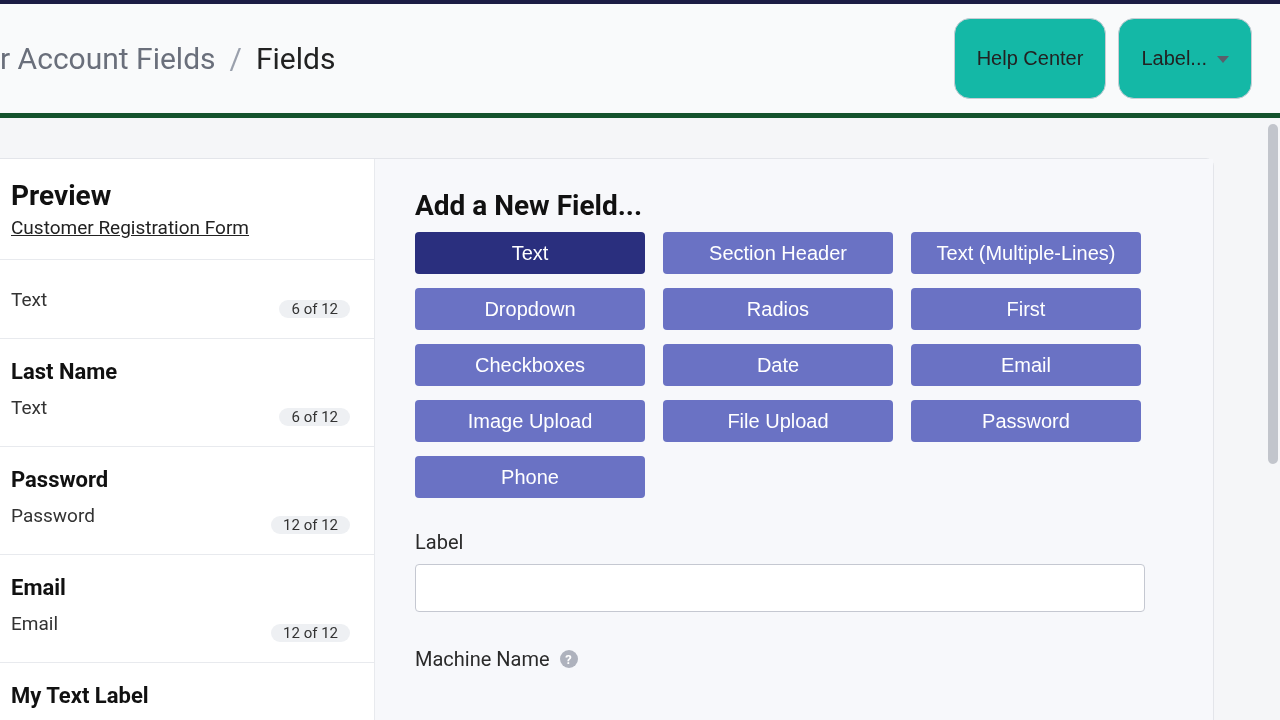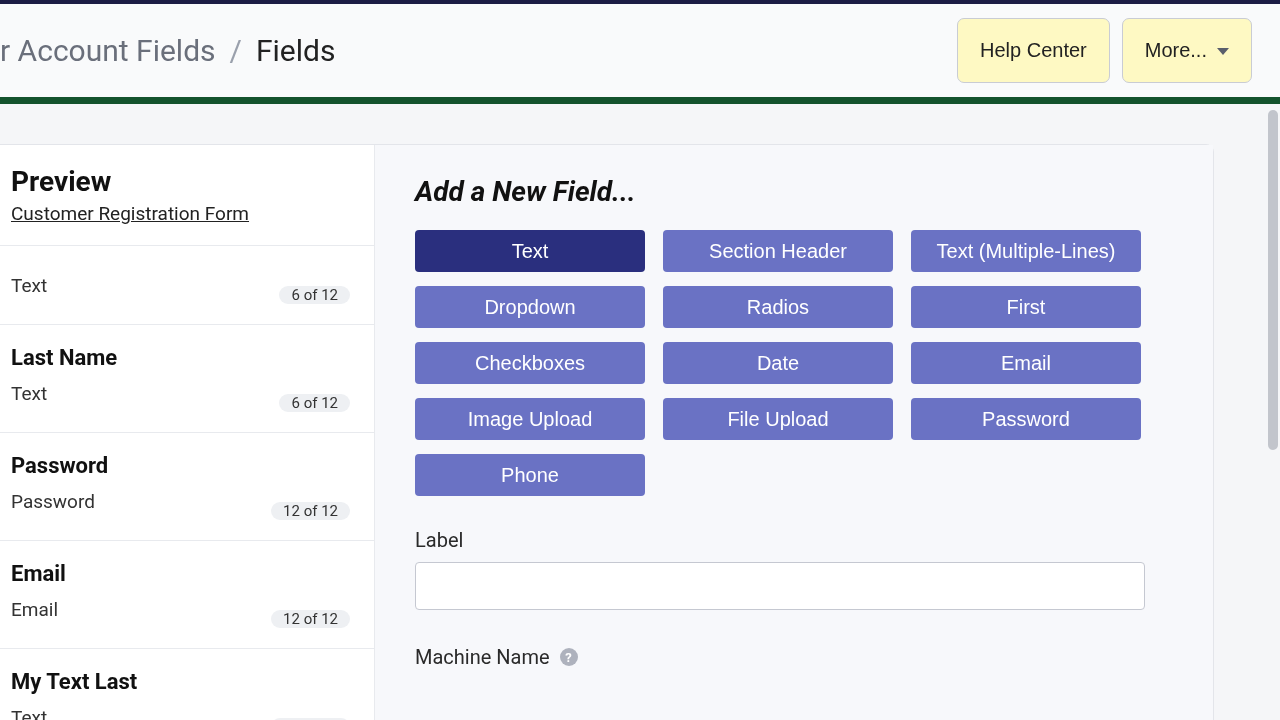--- a/index.html
+++ b/index.html
@@ -14,40 +14,40 @@
   }
   .topaccent {
     height: 4px;
     background: #1c1c44;
   }
   .header {
     display: flex;
     align-items: center;
     justify-content: space-between;
     padding: 14px 28px 14px 0;
-    border-bottom: 7px solid #14532d;
+    border-bottom: 5px solid #14532d;
     background: #f9fafb;
   }
   .breadcrumb {
     display: flex;
     align-items: center;
     font-size: 30px;
     color: #222;
     white-space: nowrap;
     overflow: hidden;
   }
   .breadcrumb .crumb-prev { color: #6a6f7b; }
   .breadcrumb .sep { margin: 0 14px; color: #9aa0ac; }
   .header-actions { display: flex; gap: 12px; }
   .btn {
-    background: #fef9c3;
+    background: #14b8a6;
     border: 1px solid #c9ccd4;
-    border-radius: 7px;
+    border-radius: 16px;
     font-size: 20px;
-    padding: 20px 22px;
+    padding: 28px 22px;
     cursor: pointer;
     color: #222;
     display: flex;
     align-items: center;
     gap: 10px;
   }
   .chevron {
     width: 0; height: 0;
     border-left: 6px solid transparent;
     border-right: 6px solid transparent;
@@ -119,23 +119,22 @@
     flex: 1;
     padding: 30px 40px 40px 40px;
     background: #f7f8fb;
   }
   .inner {
     background: #f7f8fb;
   }
   .right-col h2 {
     font-size: 28px;
     font-weight: 700;
-    margin-bottom: 22px;
+    margin-bottom: 10px;
     color: #111;
-    font-style: italic;
   }
 
   .type-grid {
     display: grid;
     grid-template-columns: repeat(3, 230px);
     gap: 14px 18px;
     margin-bottom: 32px;
   }
   .type-btn {
     background: #6a72c4;
@@ -204,21 +203,21 @@
   <div class="breadcrumb">
     <span class="crumb-prev">r Account Fields</span>
     <span class="sep">/</span>
     <span>Fields</span>
   </div>
   <div class="header-actions">
     <button class="btn">
       <span>Help Center</span>
     </button>
     <button class="btn">
-      <span>More...</span>
+      <span>Label...</span>
       <span class="chevron"></span>
     </button>
   </div>
 </div>
 
 <div class="content-wrap">
 
   <div class="panel">
 
     <div class="left-col">
@@ -264,21 +263,21 @@
             <span class="title">Email</span>
           </div>
         <div class="sub">
           <span>Email</span>
           <span class="badge">12 of 12</span>
         </div>
       </div>
 
       <div class="item">
         <div class="row1">
-            <span class="title">My Text Last</span>
+            <span class="title">My Text Label</span>
           </div>
         <div class="sub">
           <span>Text</span>
           <span class="badge">12 of 12</span>
         </div>
       </div>
 
     </div>
 
     <div class="right-col">

